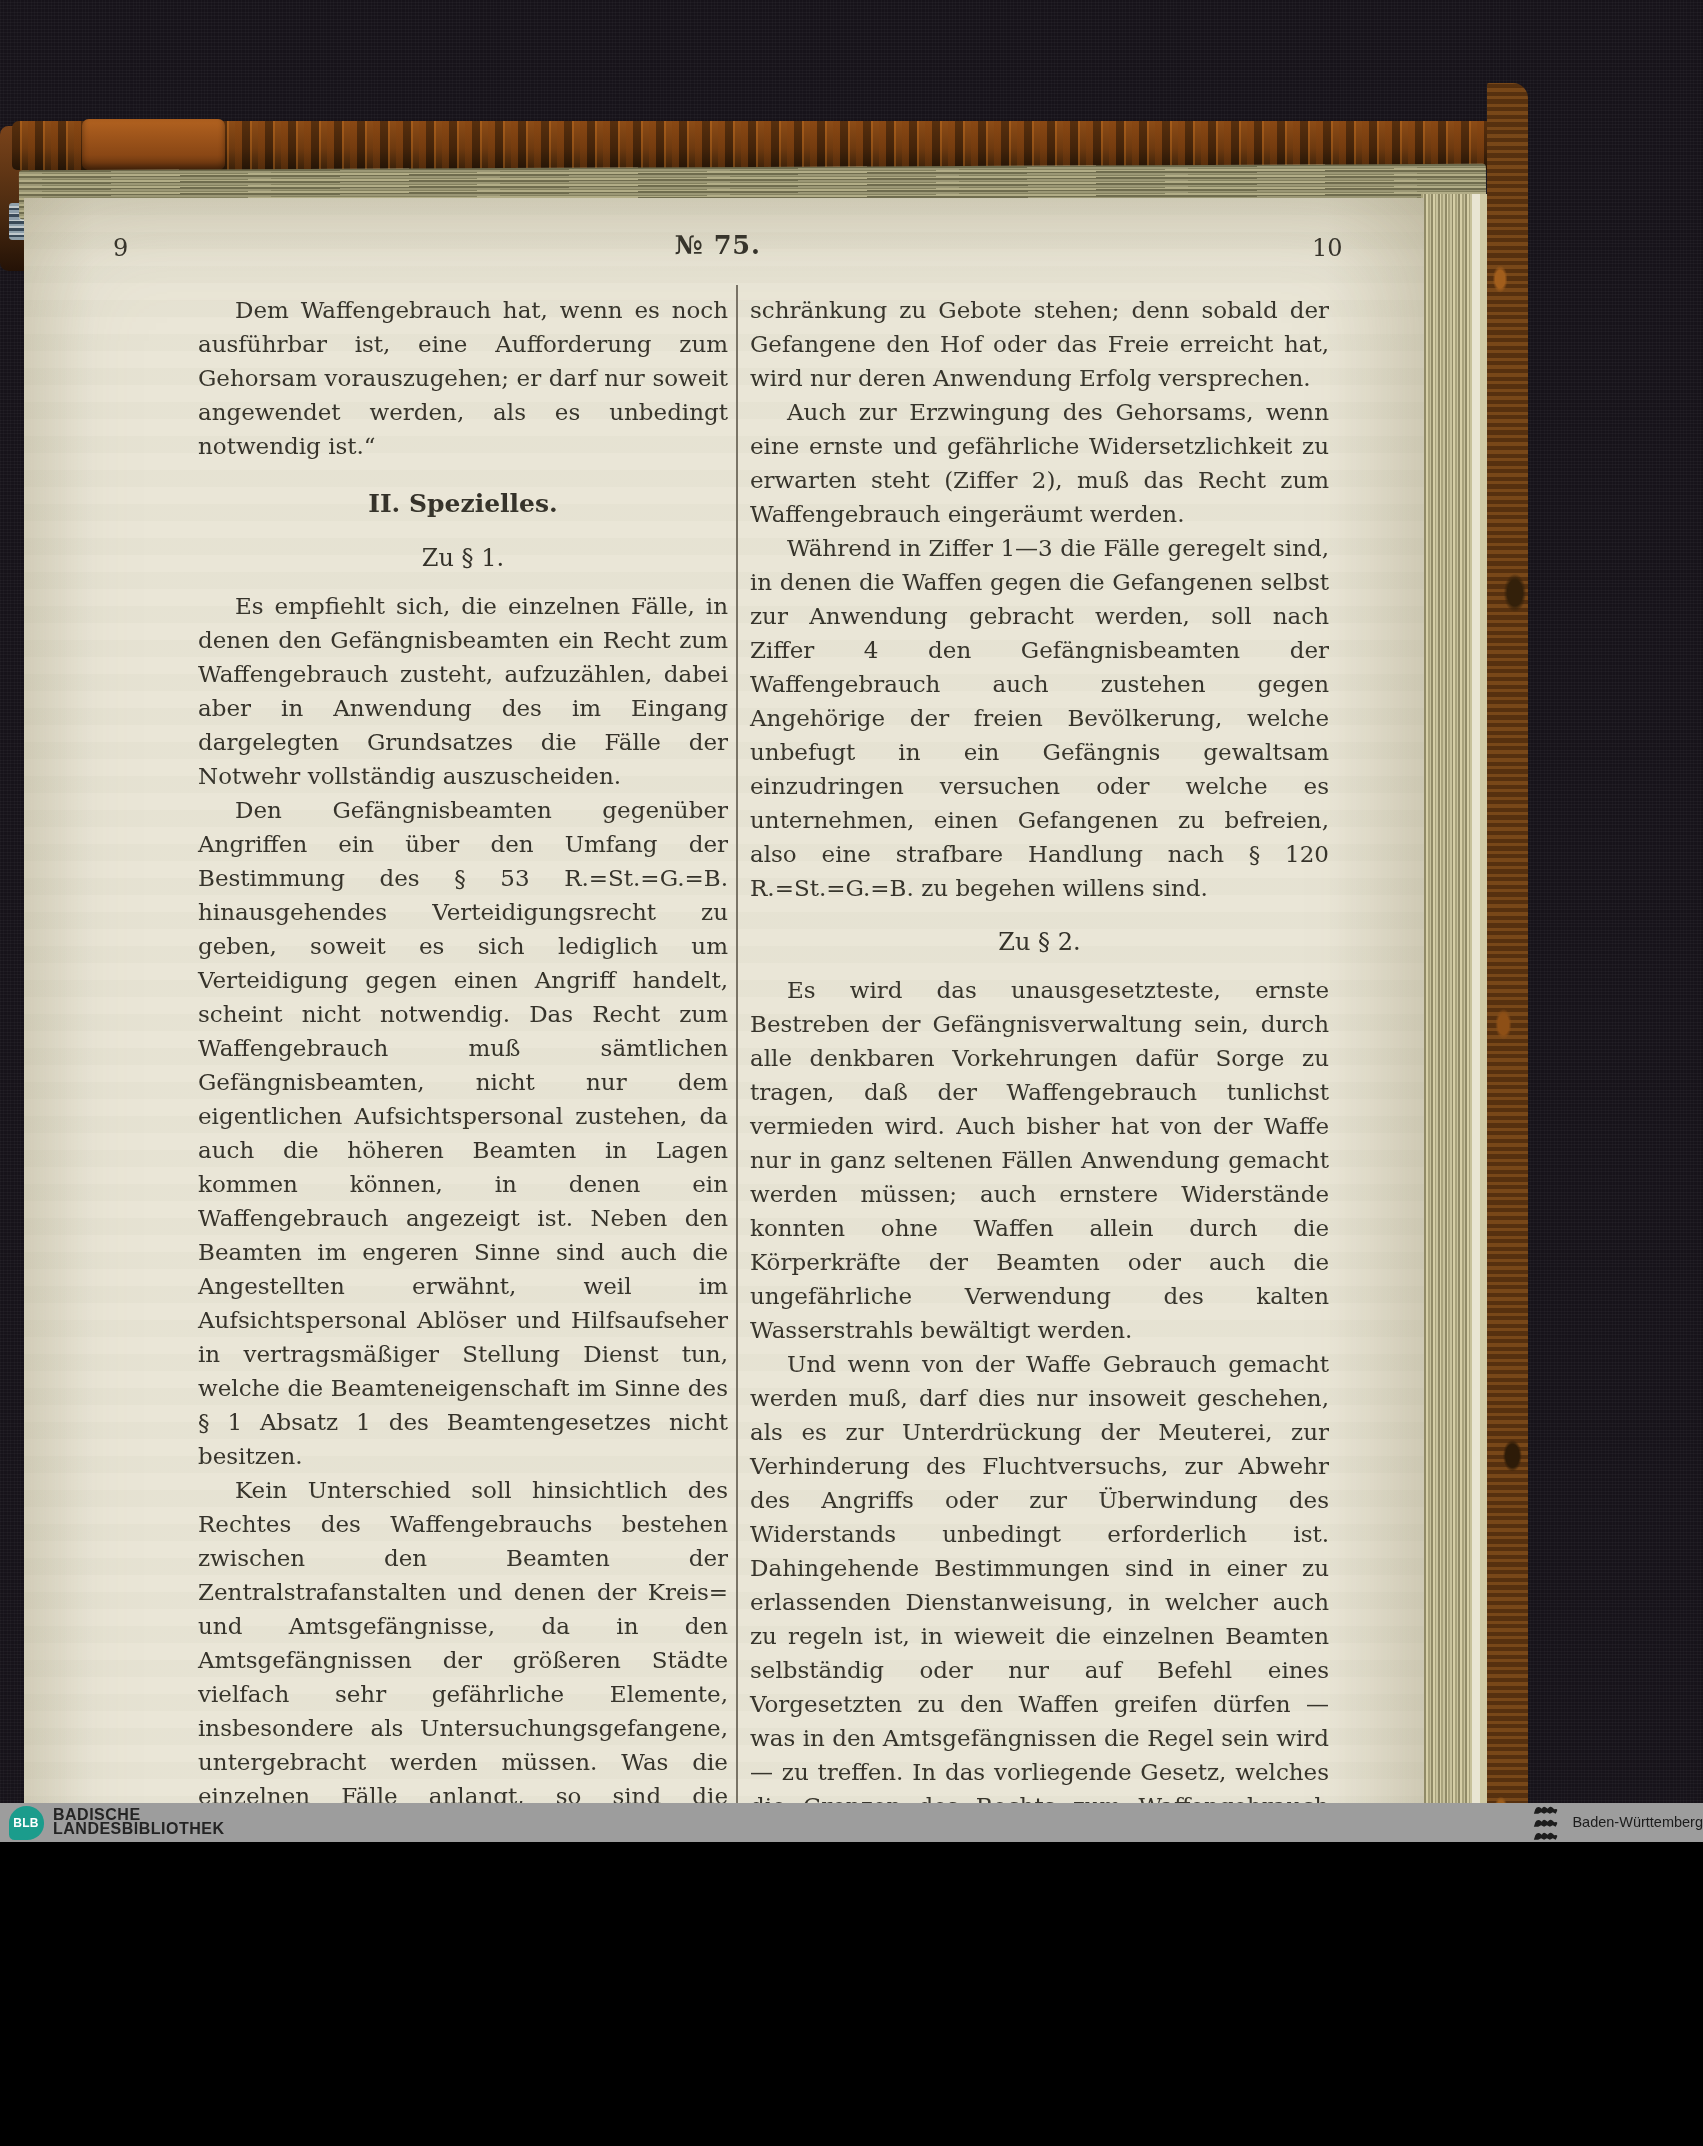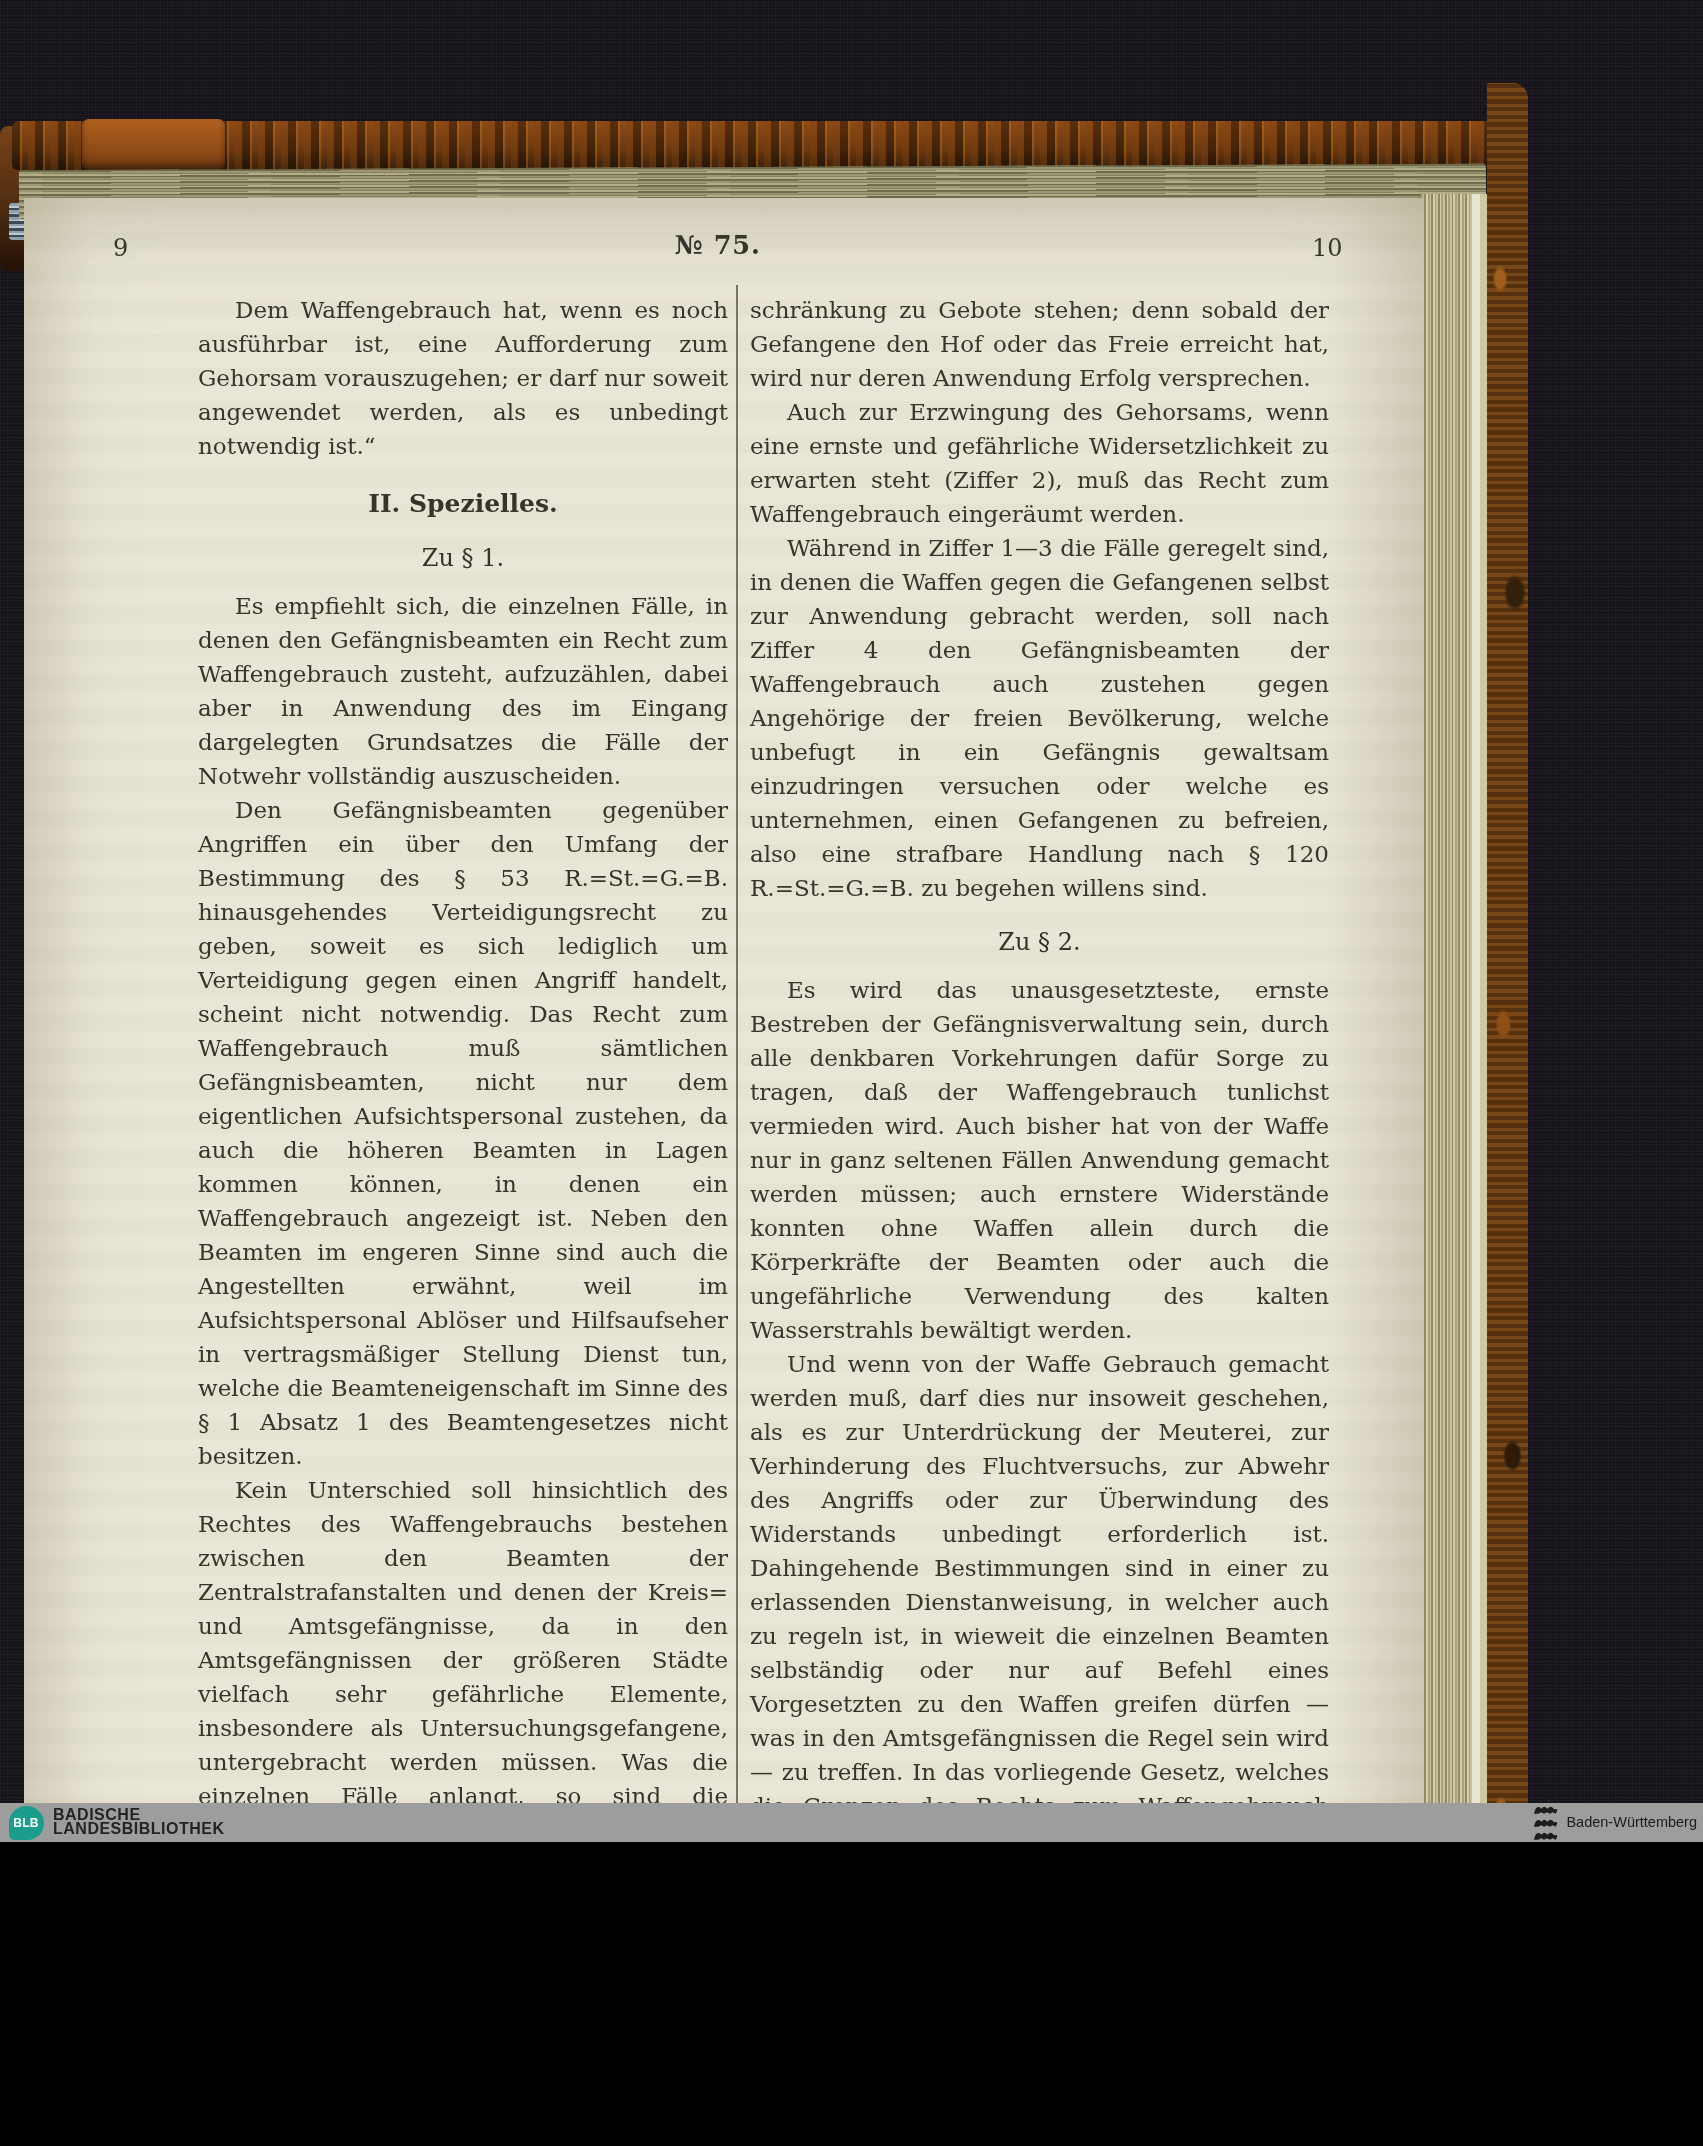--- a/index.html
+++ b/index.html
@@ -76,21 +76,21 @@
     font-family:"Liberation Sans", sans-serif;}
   .blb-logo{position:absolute;left:8.5px;top:2.6px;width:35px;height:34px;background:#1b9c8c;
     border-radius:50% 50% 48% 16%;display:flex;align-items:center;justify-content:center;
     color:#ffffff;font-weight:700;font-size:12px;letter-spacing:0.3px;}
   .blb-name{position:absolute;left:53px;top:5.1px;color:#242424;font-weight:700;
     font-size:16px;line-height:13.6px;letter-spacing:0.5px;}
   .blb-name span{display:block;}
   .lions{position:absolute;right:145px;top:1.7px;width:27px;height:36px;
     display:flex;flex-direction:column;justify-content:space-between;}
   .lions svg{display:block;width:27px;height:10.2px;}
-  .bw-name{position:absolute;right:7px;top:11px;color:#1c1c1c;font-size:14.5px;}
+  .bw-name{position:absolute;right:1px;top:11px;color:#1c1c1c;font-size:14.5px;}
 </style>
 </head>
 <body>
 
 <div class="stage">
 
   <div class="spine-left"></div>
   <div class="headband"></div>
   <div class="leather-top"></div>
   <div class="leather-tab"></div>

